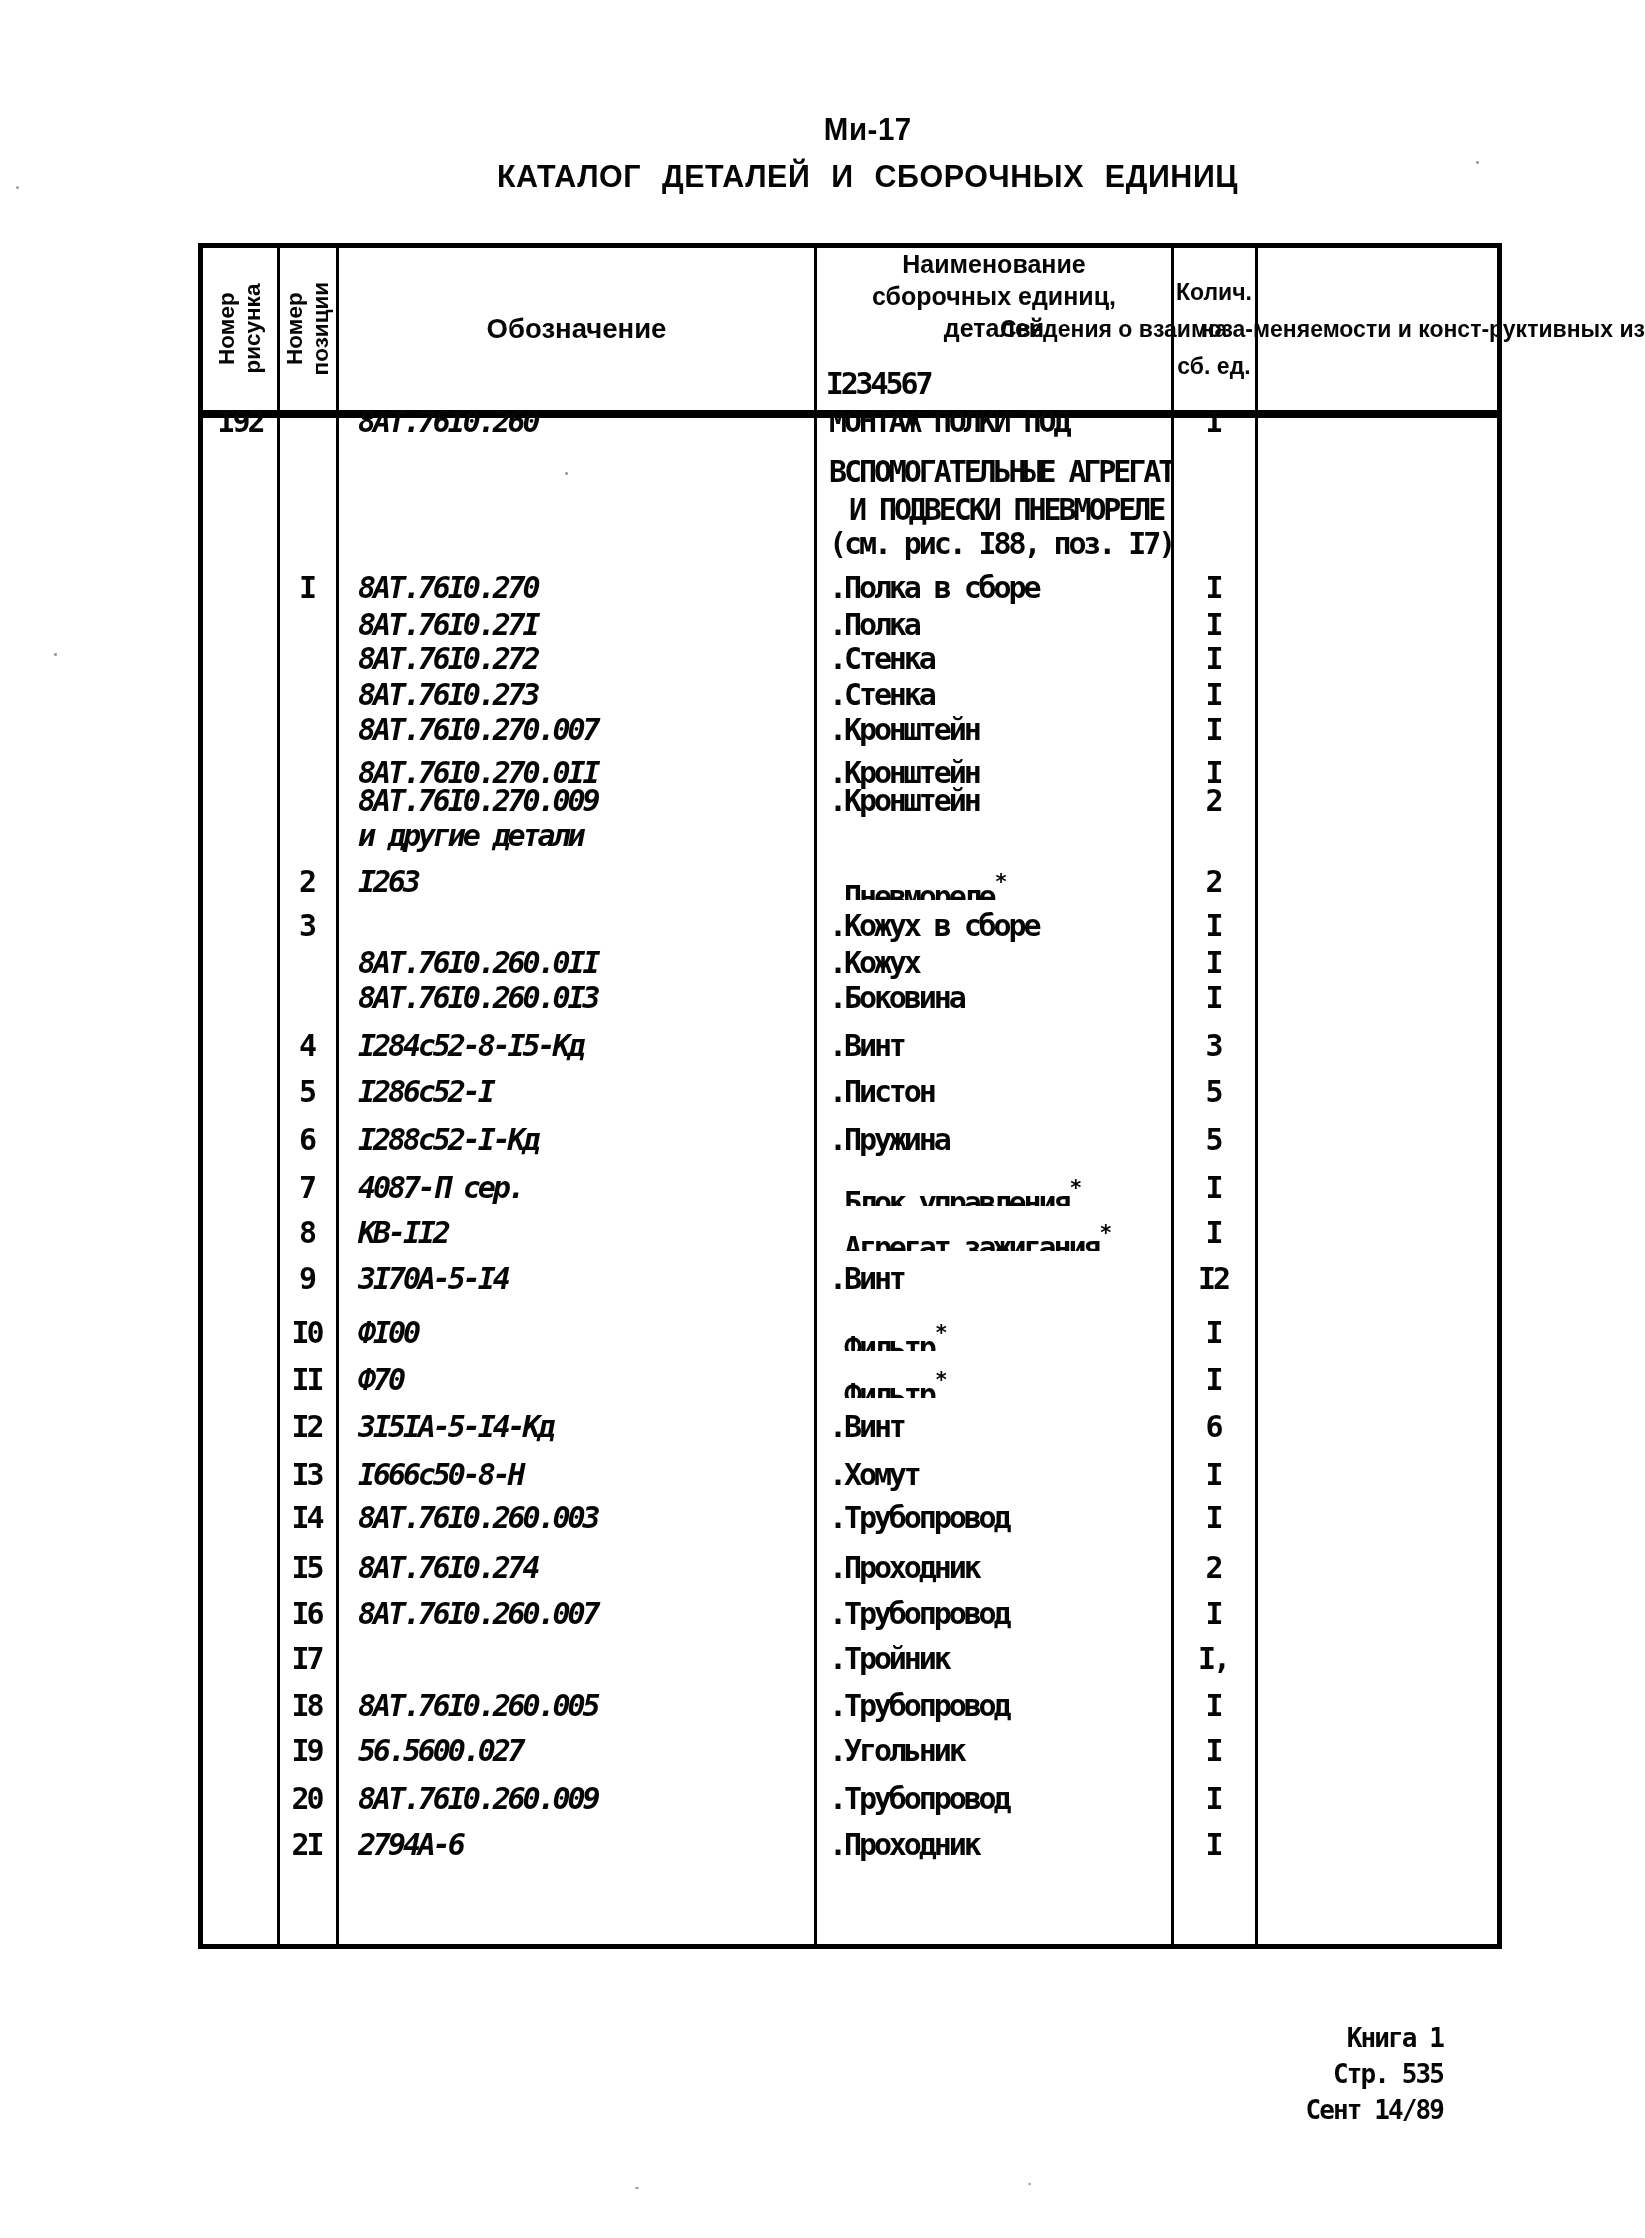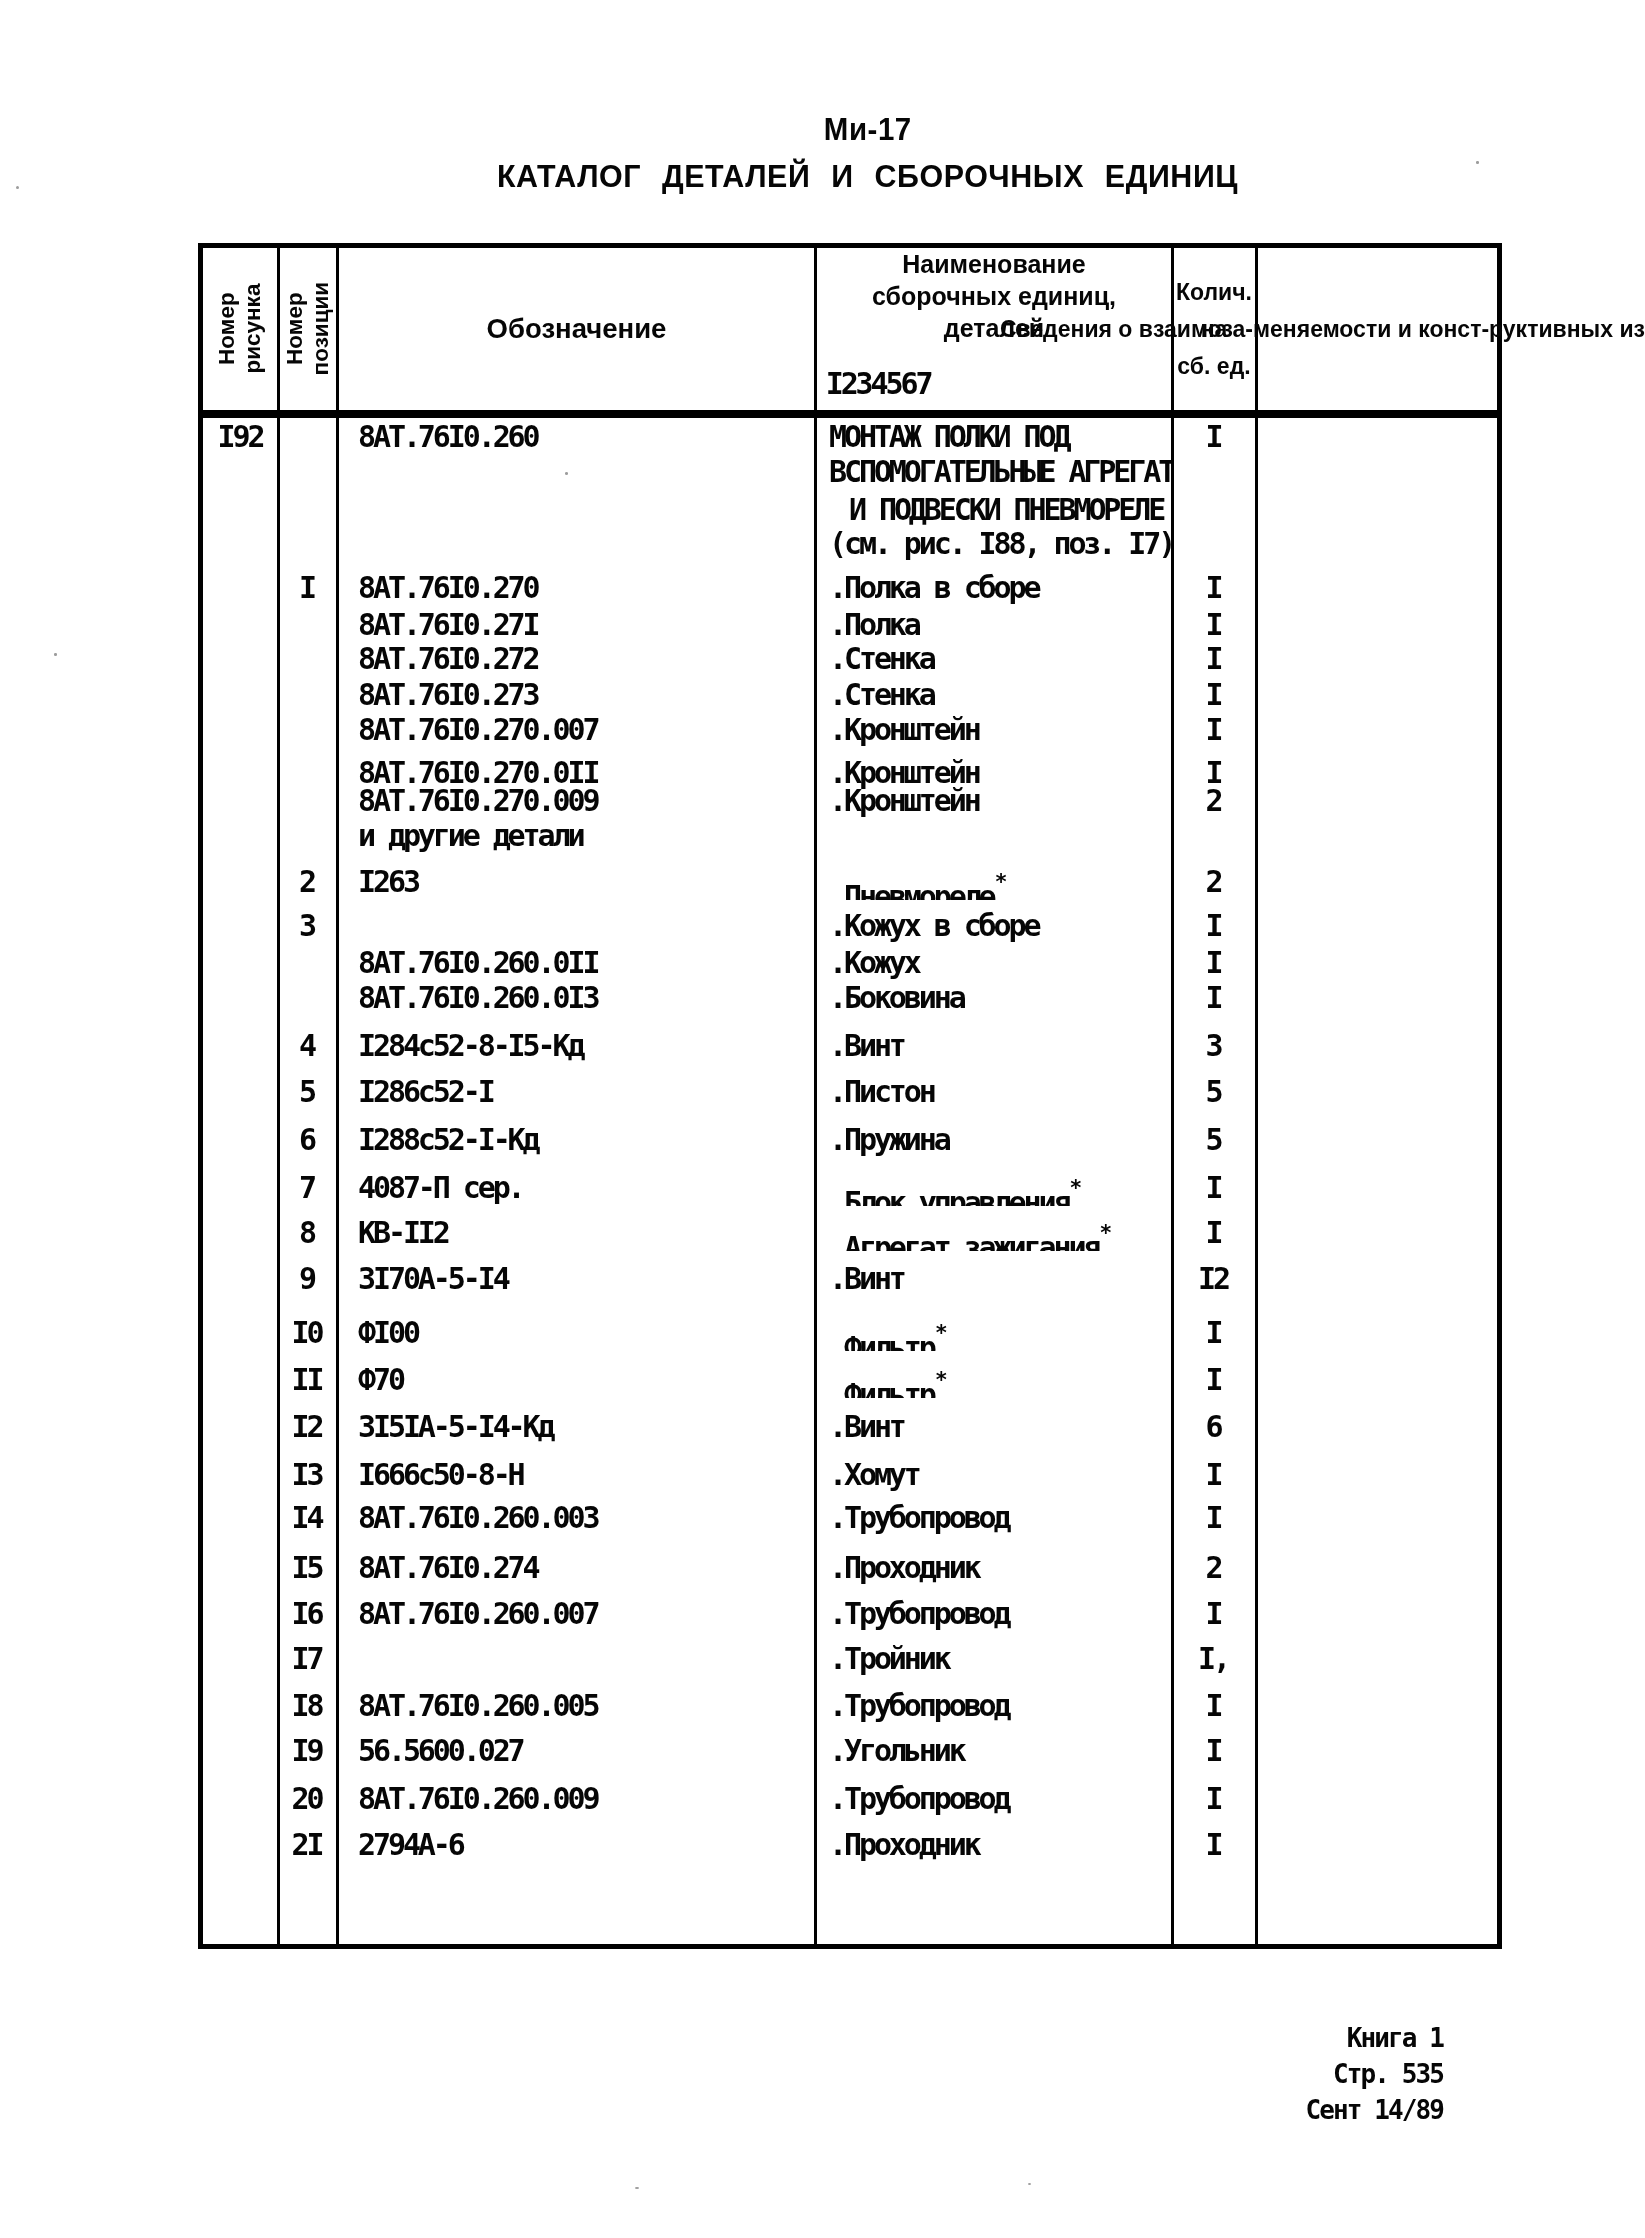--- a/index.html
+++ b/index.html
@@ -70,21 +70,21 @@
   }
   
   .trow{position:absolute;left:0;width:100%;height:35px;}
   .cell{
     position:absolute;top:0;height:35px;
     font-weight:700;font-size:30px;letter-spacing:-3.1px;line-height:34px;
     white-space:nowrap;
   }
   .c-fig{left:0;width:74px;text-align:center;}
   .c-pos{left:74px;width:59px;text-align:center;}
-  .c-code{left:155px;width:452px;overflow:hidden;}
+  .c-code{left:155px;width:452px;overflow:hidden;font-style:italic;}
   .c-name{left:626px;width:342px;overflow:hidden;}
   .c-qty{left:968px;width:84px;text-align:center;}
   .fn-mark{
     font-size:21px;letter-spacing:0;
     vertical-align:17.5px;margin-left:1.2px;
   }
   
   .pfooter{
     position:absolute;right:203px;top:2020px;
     text-align:right;
@@ -138,21 +138,21 @@
       <div>на</div>
       <div>сб. ед.</div>
     </div>
     <div class="hcell hc-notes">
       <div>Сведения о взаимоза-</div>
       <div>меняемости и конст-</div>
       <div>руктивных изменениях</div>
     </div>
 
     <div id="rows-host">
-        <div class="trow" style="top: 172px;">
+        <div class="trow" style="top: 157px;">
           <div class="cell c-fig">I92</div>
           <div class="cell c-code">8АТ.76I0.260</div>
           <div class="cell c-name">МОНТАЖ ПОЛКИ ПОД</div>
           <div class="cell c-qty">I</div>
         </div>
         <div class="trow" style="top: 207px;">
           <div class="cell c-name">ВСПОМОГАТЕЛЬНЫЕ АГРЕГАТЫ</div>
         </div>
         <div class="trow" style="top: 245px; margin-left: 20px;">
           <div class="cell c-name">И ПОДВЕСКИ ПНЕВМОРЕЛЕ</div>

